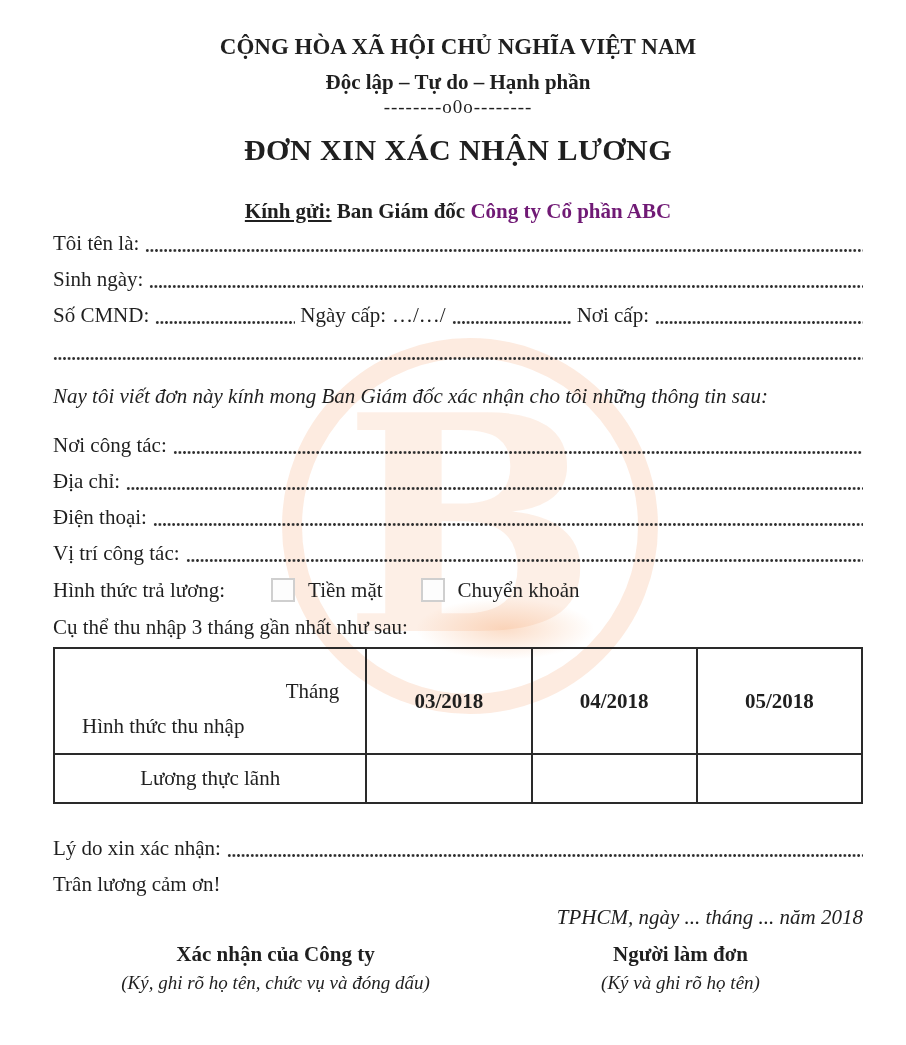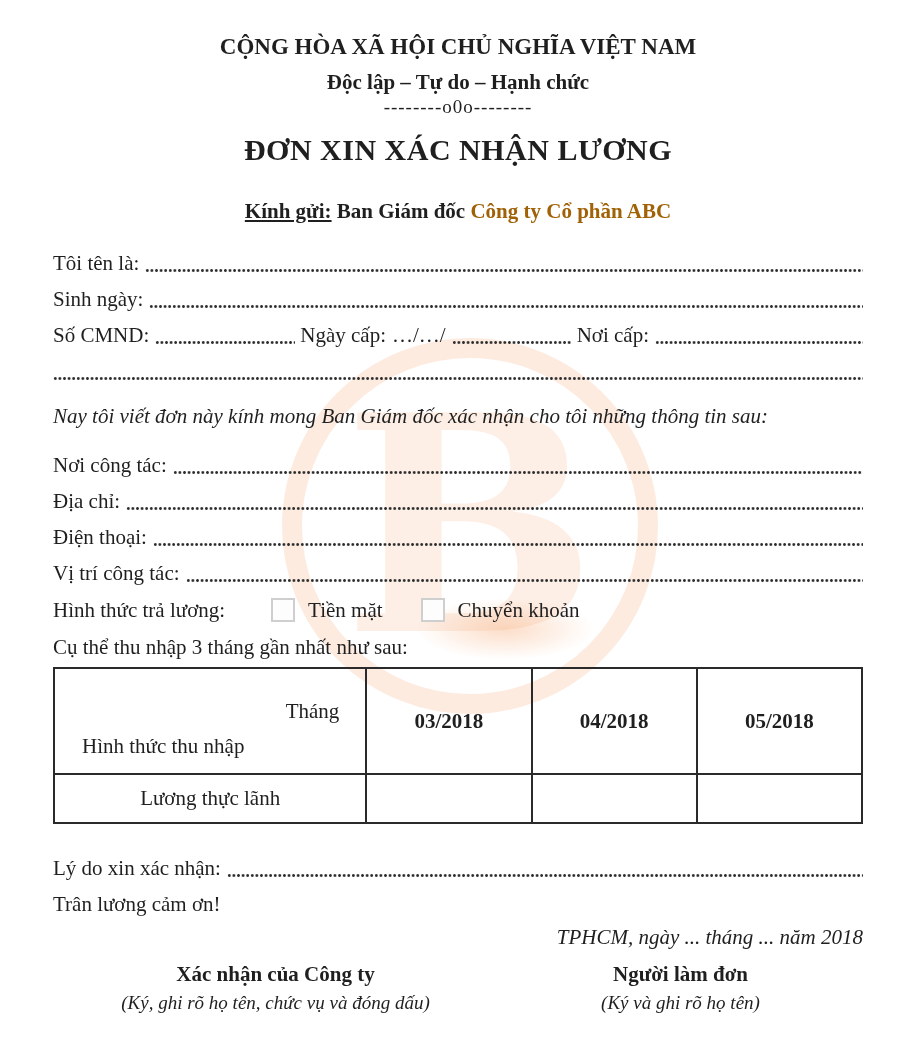--- a/index.html
+++ b/index.html
@@ -26,23 +26,23 @@
   
   .content { position:absolute; inset:0; padding:0 43px 16px 53px; box-sizing:border-box; }
 
   .national { margin:33px 0 0; text-align:center; font-weight:bold; font-size:23px; line-height:28px; }
   .motto    { margin:8px 0 0;  text-align:center; font-weight:bold; font-size:21px; line-height:26px; }
   .ornament { margin:2px 0 0;  text-align:center; font-size:19px; line-height:20px; letter-spacing:1px; }
   .form-title { margin:14px 0 0; text-align:center; font-weight:bold; font-size:30px; line-height:38px; letter-spacing:0.5px; }
 
   .recipient { margin:28px 0 0; text-align:center; font-size:21px; font-weight:bold; line-height:28px; }
   .recipient .rcp-label { text-decoration:underline; }
-  .recipient .rcp-company { color:#a16207; }
-
-  .fields-block { margin-top:20px; }
+  .recipient .rcp-company { color:#701a75; }
+
+  .fields-block { }
   .frow { display:flex; align-items:flex-end; font-size:21px; line-height:36px; height:36px; white-space:nowrap; }
   .frow .lbl { padding-right:6px; }
   .frow .lbl.pad-left { padding-left:5px; }
   .dots {
     flex:1 1 auto; height:36px;
     background-image:radial-gradient(circle, #2e2e2e 1.25px, rgba(0,0,0,0) 1.7px);
     background-size:4.6px 3.4px; background-repeat:repeat-x;
     background-position:left calc(100% - 9px);
   }
   .dots.w140 { flex:0 0 140px; }
@@ -84,21 +84,21 @@
 
   <div class="watermark">
     <div class="wm-ring"></div>
     <div class="wm-letter">B</div>
   </div>
   <div class="wm-blob"></div>
 
   <div class="content">
 
     <div class="national">CỘNG HÒA XÃ HỘI CHỦ NGHĨA VIỆT NAM</div>
-    <div class="motto">Độc lập – Tự do – Hạnh chức</div>
+    <div class="motto">Độc lập – Tự do – Hạnh phần</div>
     <div class="ornament">--------o0o--------</div>
     <div class="form-title">ĐƠN XIN XÁC NHẬN LƯƠNG</div>
 
     <div class="recipient"><span class="rcp-label">Kính gửi:</span><span> Ban Giám đốc </span><span class="rcp-company">Công ty Cổ phần ABC</span></div>
 
     <div class="fields-block">
       <div class="frow">
         <span class="lbl">Tôi tên là:</span>
         <span class="dots"></span>
       </div>

